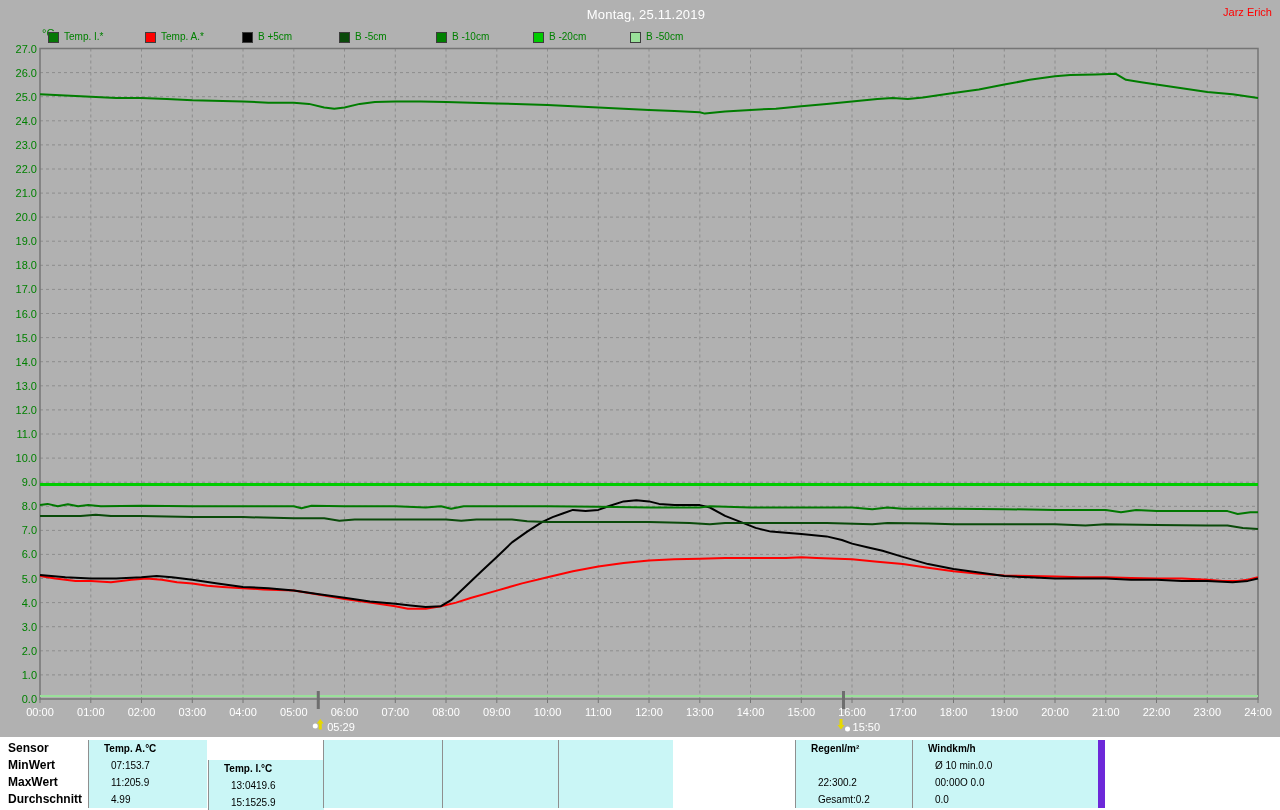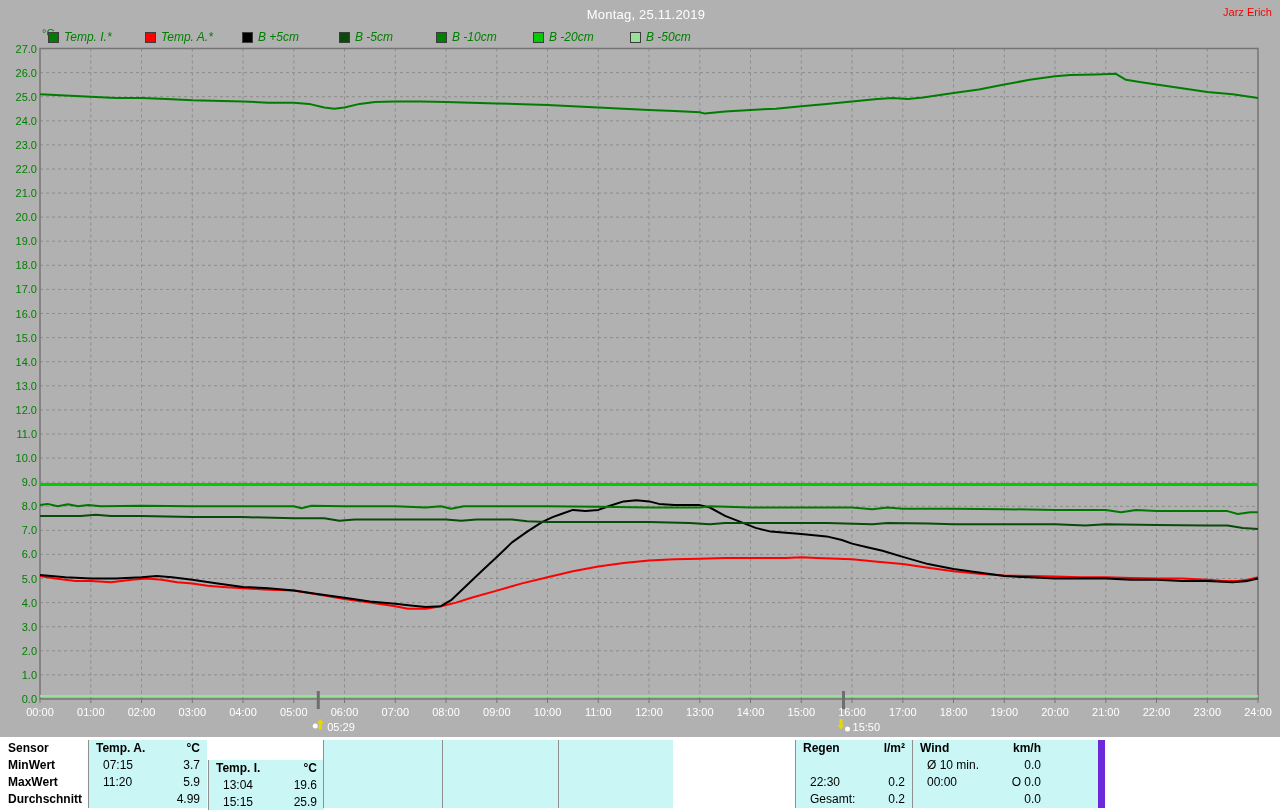--- a/index.html
+++ b/index.html
@@ -9,31 +9,31 @@
     font-family:"Liberation Sans", sans-serif;
   }
   #app{position:absolute;inset:0;}
   .title{position:absolute;top:7px;left:0;width:100%;text-align:center;
     color:#ffffff;font-size:13px;letter-spacing:0.2px;padding-left:6px;}
   .user{position:absolute;top:6px;right:8px;color:#ff0000;font-size:11px;}
   .unit{position:absolute;top:27px;left:42px;color:#008000;font-size:11px;}
   .legend{position:absolute;top:31px;left:48px;display:flex;}
   .legend-item{display:flex;align-items:center;width:97px;}
   .swatch{width:9px;height:9px;margin-right:5px;border:1px solid #3c3c3c;flex:0 0 auto;}
-  .legend-label{color:#008000;font-size:12px;line-height:12px;white-space:nowrap;font-style:italic;}
+  .legend-label{color:#008000;font-size:10px;line-height:12px;white-space:nowrap;}
   #chart{position:absolute;left:0;top:0;}
   svg text{font-family:"Liberation Sans", sans-serif;}
   
   .table-area{position:absolute;left:0;top:737px;width:1280px;height:73px;background:#ffffff;}
   .tsection{position:absolute;top:3px;height:68px;background:#caf6f6;
     border-left:1px solid #8f8f8f;box-sizing:border-box;}
   .tsection.labels{background:#ffffff;border-left:none;}
   .tsection.last{border-right:7px solid #6d28d9;}
-  .trow{height:17px;line-height:17px;display:flex;justify-content:space-between;
-    font-size:12px;color:#000;padding:0 7px;white-space:nowrap;overflow:hidden;}
+  .trow{height:17px;line-height:17px;display:flex;justify-content:flex-start;
+    font-size:10px;color:#000;padding:0 15px;white-space:nowrap;overflow:hidden;}
   .trow .t{padding-left:7px;}
   .trow.hdr{font-weight:bold;}
   .trow.hdr .t{padding-left:0;}
   .rowlab{height:17px;line-height:17px;font-size:12px;font-weight:bold;color:#000;padding-left:8px;}
 </style>
 </head>
 <body>
 
 <div id="app">
   <div class="title">Montag, 25.11.2019</div>

